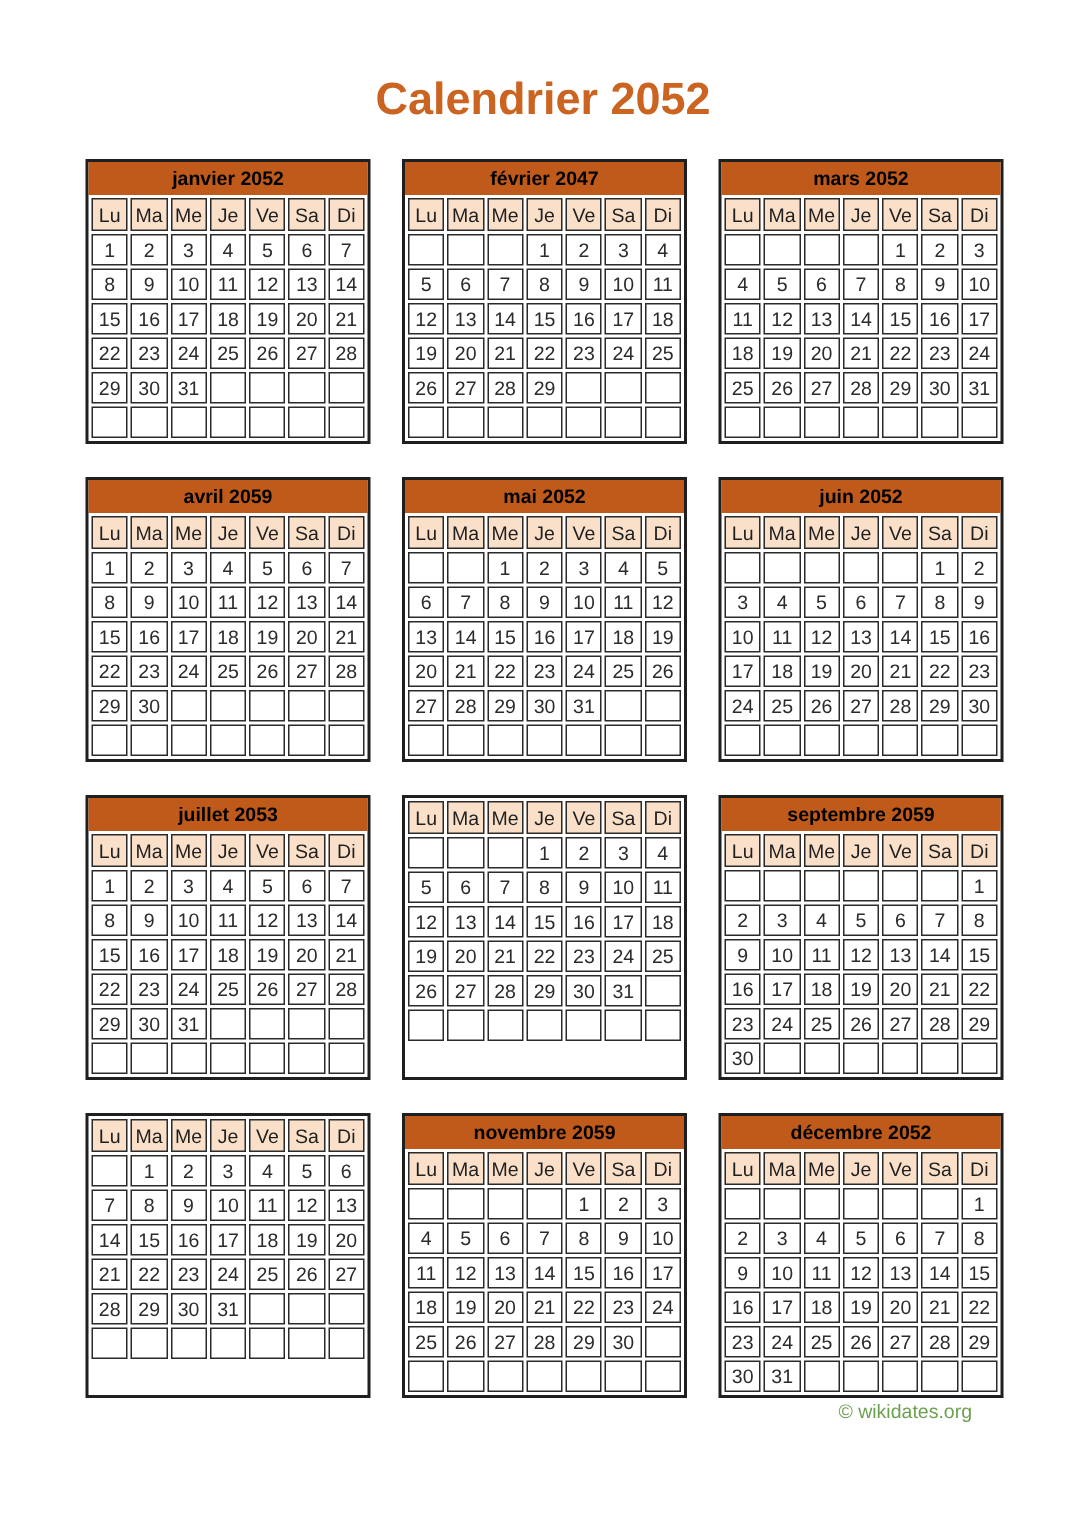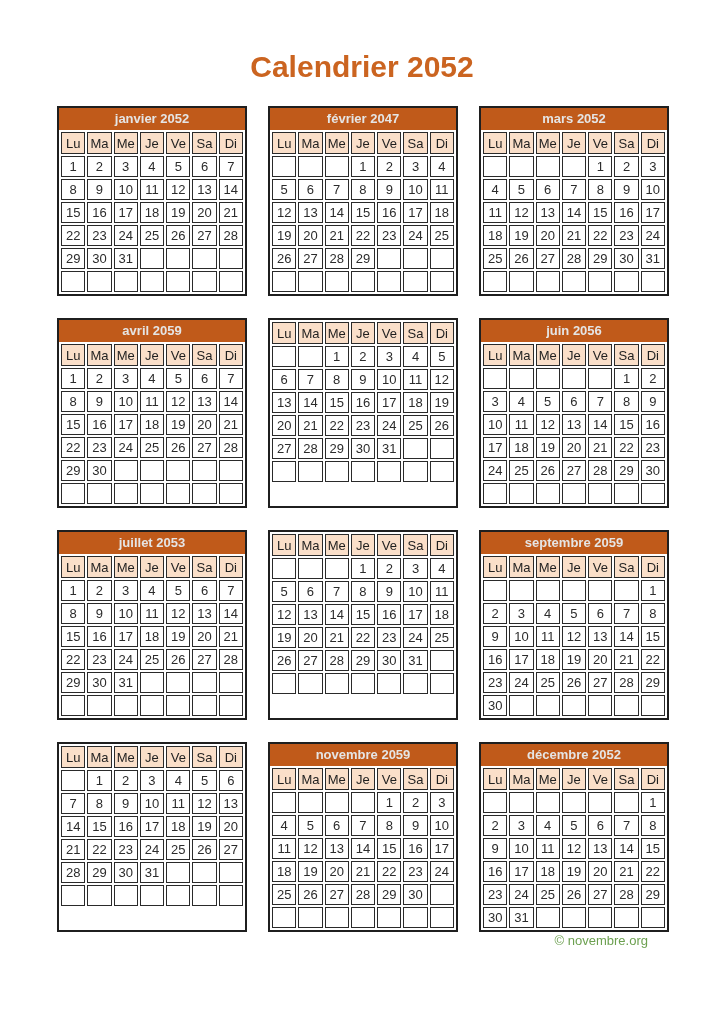--- a/index.html
+++ b/index.html
@@ -35,21 +35,21 @@
     width: 190px;
     height: 190px;
     box-sizing: border-box;
     border: 2px solid #1F1F1F;
     background: #ffffff;
   }
   .month-header {
     height: 22px;
     line-height: 22px;
     background: #C05A1A;
-    color: #e5e5e5;
+    color: #000000;
     font-size: 13px;
     font-weight: bold;
     text-align: center;
   }
   table.month-table {
     width: 100%;
     table-layout: fixed;
     border-collapse: separate;
     border-spacing: 2px;
   }
@@ -372,20 +372,21 @@
               <td></td>
               <td></td>
               <td></td>
               <td></td>
             </tr>
           </tbody>
     </table>
   </div>
 
   <div class="month-card">
+    <div class="month-header">mai 2052</div>
     <table class="month-table">
       <thead>
         <tr>
               <th>Lu</th>
               <th>Ma</th>
               <th>Me</th>
               <th>Je</th>
               <th>Ve</th>
               <th>Sa</th>
               <th>Di</th>
@@ -444,21 +445,21 @@
               <td></td>
               <td></td>
               <td></td>
               <td></td>
             </tr>
           </tbody>
     </table>
   </div>
 
   <div class="month-card">
-    <div class="month-header">juin 2056</div>
+    <div class="month-header">juin 2052</div>
     <table class="month-table">
       <thead>
         <tr>
               <th>Lu</th>
               <th>Ma</th>
               <th>Me</th>
               <th>Je</th>
               <th>Ve</th>
               <th>Sa</th>
               <th>Di</th>
@@ -952,14 +953,14 @@
               <td></td>
               <td></td>
               <td></td>
               <td></td>
               <td></td>
             </tr>
           </tbody>
     </table>
   </div>
 </div>
-  <div class="footer">© novembre.org</div>
+  <div class="footer">© wikidates.org</div>
 </div>
 
 </body></html>

